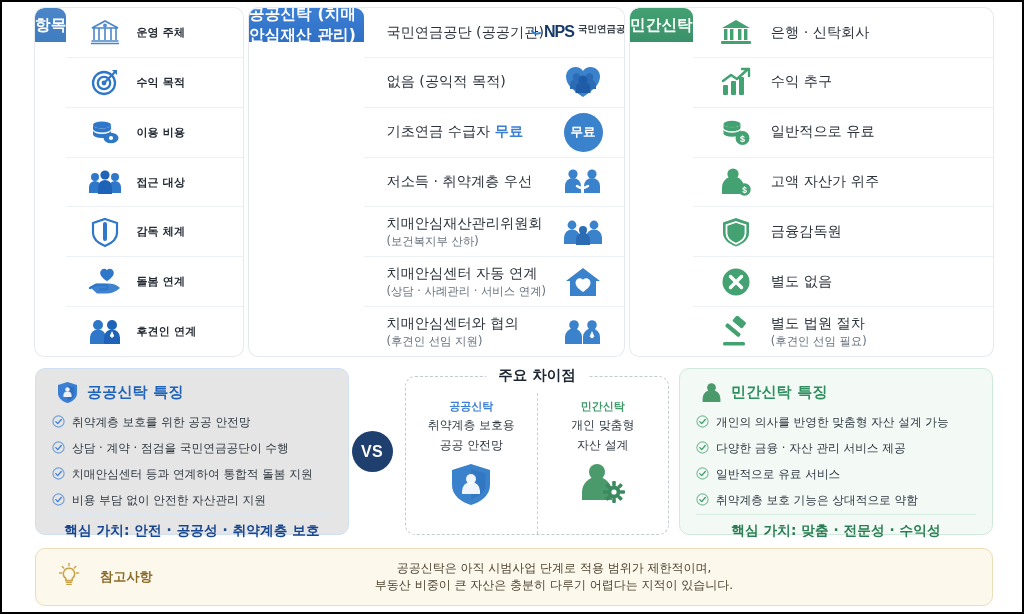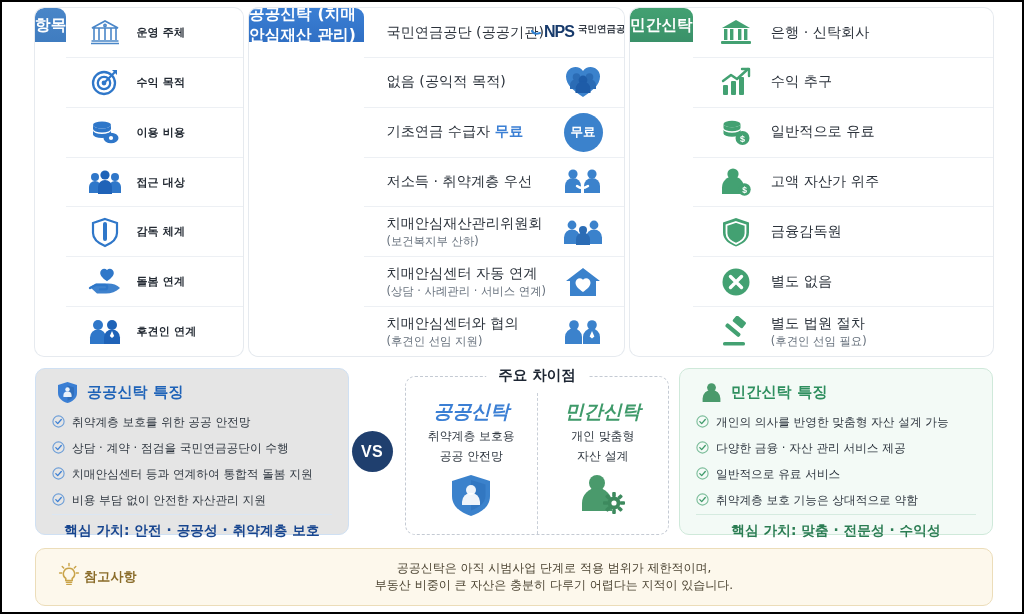--- a/index.html
+++ b/index.html
@@ -190,41 +190,41 @@
   }
   .mid-half {
     flex: 1;
     display: flex;
     flex-direction: column;
     align-items: center;
     padding-top: 6px;
     gap: 4px;
   }
   .mid-half + .mid-half { border-left: 1.5px dashed #c9cfd8; }
-  .mid-h-title { font-size: 19px; font-weight: 700; font-style: italic; }
+  .mid-h-title { font-size: 11px; font-weight: 700; }
   .mh-blue { color: #3b7fd4; }
   .mh-green { color: #3f9a6a; }
   .mid-h-sub { font-size: 11.9px; color: #2f3740; line-height: 1.32; text-align: center; }
   .mid-h-ico { margin-top: 5px; }
 
   
   .note {
     position: absolute;
     left: 33px;
     top: 546px;
     width: 958px;
     height: 58px;
     background: #fdf8ec;
     border: 1px solid #ecddb9;
     border-radius: 10px;
     display: flex;
     align-items: center;
     padding: 0 22px;
   }
-  .note-left { display: flex; align-items: center; gap: 4px; width: 230px; flex: 0 0 230px; }
+  .note-left { display: flex; align-items: center; gap: 20px; width: 230px; flex: 0 0 230px; }
   .note-left .nl-txt { font-size: 13px; font-weight: 700; color: #8a6c2a; letter-spacing: .2px; }
   .note-body { flex: 1; text-align: center; padding-right: 150px; }
   .note-body .nb-line { font-size: 12px; color: #4b4331; line-height: 1.45; }
 </style>
 </head>
 <body>
 
 <div class="table-wrap">
 
   <div class="col col-item">

